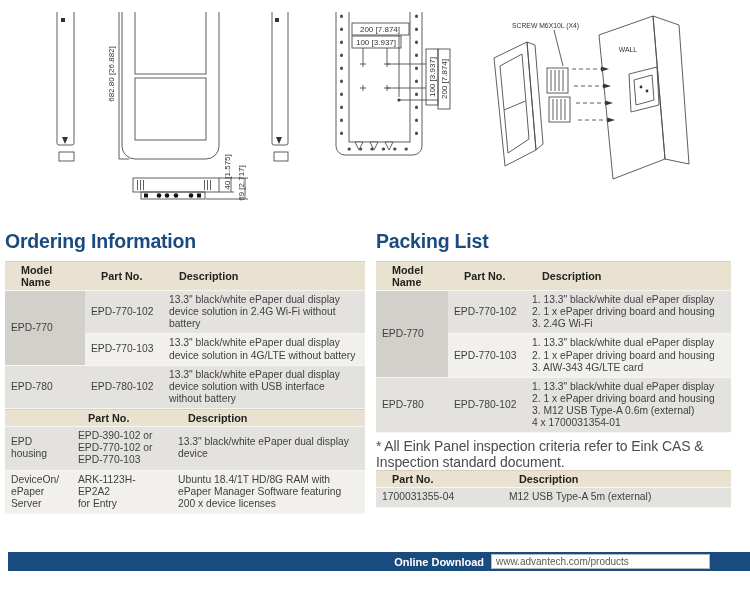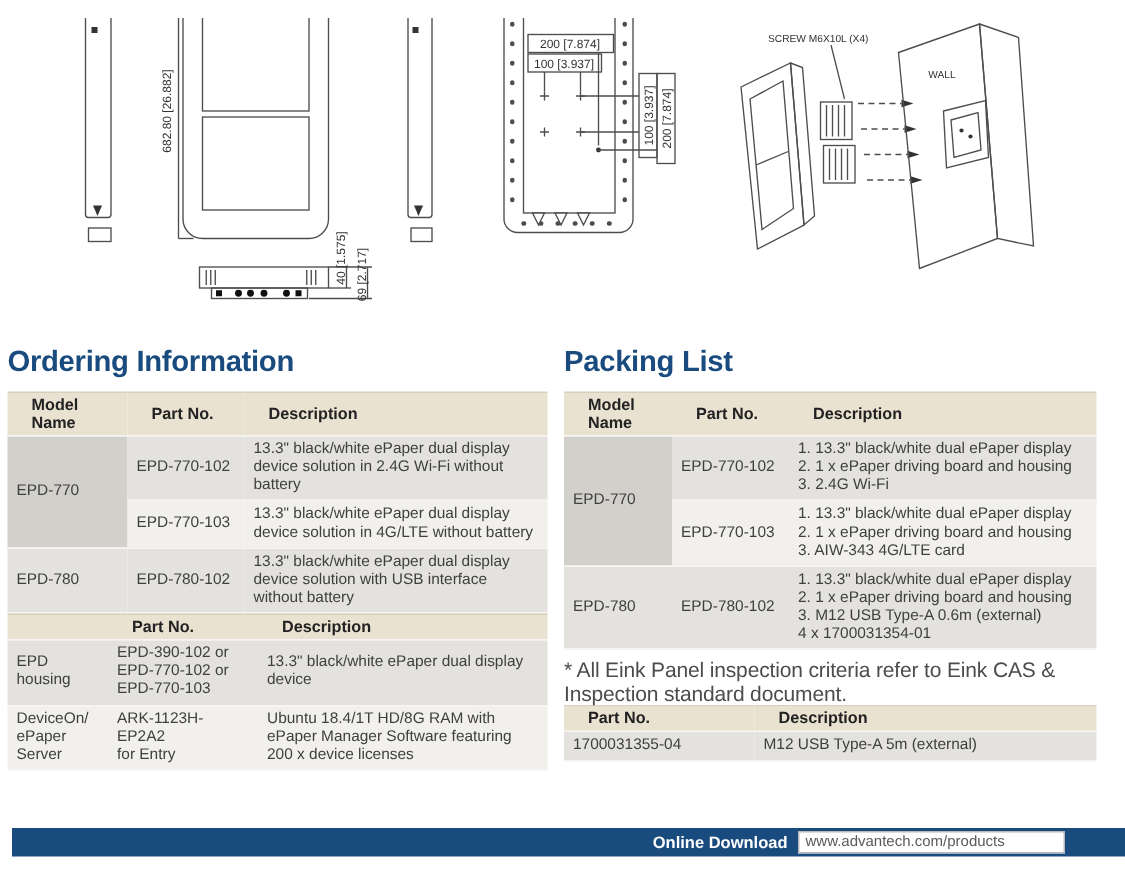--- a/index.html
+++ b/index.html
@@ -34,21 +34,21 @@
   tr.rowA td { background:#e3e2de; }
   tr.rowB td { background:#f1f0ec; }
   td.cell-dark { background:#d2d0cb !important; }
   .footnote { font-size:14px; color:#4c4c4c; margin-top:5px; letter-spacing:-0.1px; }
 
   
   #footer-bar { position:absolute; left:8px; top:552px; width:742px; height:19px;
                 background:#1a4b7f; display:flex; align-items:center; }
   #footer-bar .bar-label { margin-left:auto; margin-right:7px; color:#fff;
                            font-weight:bold; font-size:11px; white-space:nowrap; }
-  #footer-bar .bar-box { width:178px; height:15px; background:#fff;
+  #footer-bar .bar-box { width:219px; height:15px; background:#fff;
                          border:1px solid #b9b9b9; margin-right:40px;
                          font-size:10px; color:#5a5a5a; line-height:13px;
                          padding-left:4px; white-space:nowrap; overflow:hidden; }
 </style>
 </head>
 <body>
 
 <div id="page">
 
   <div id="drawings">

